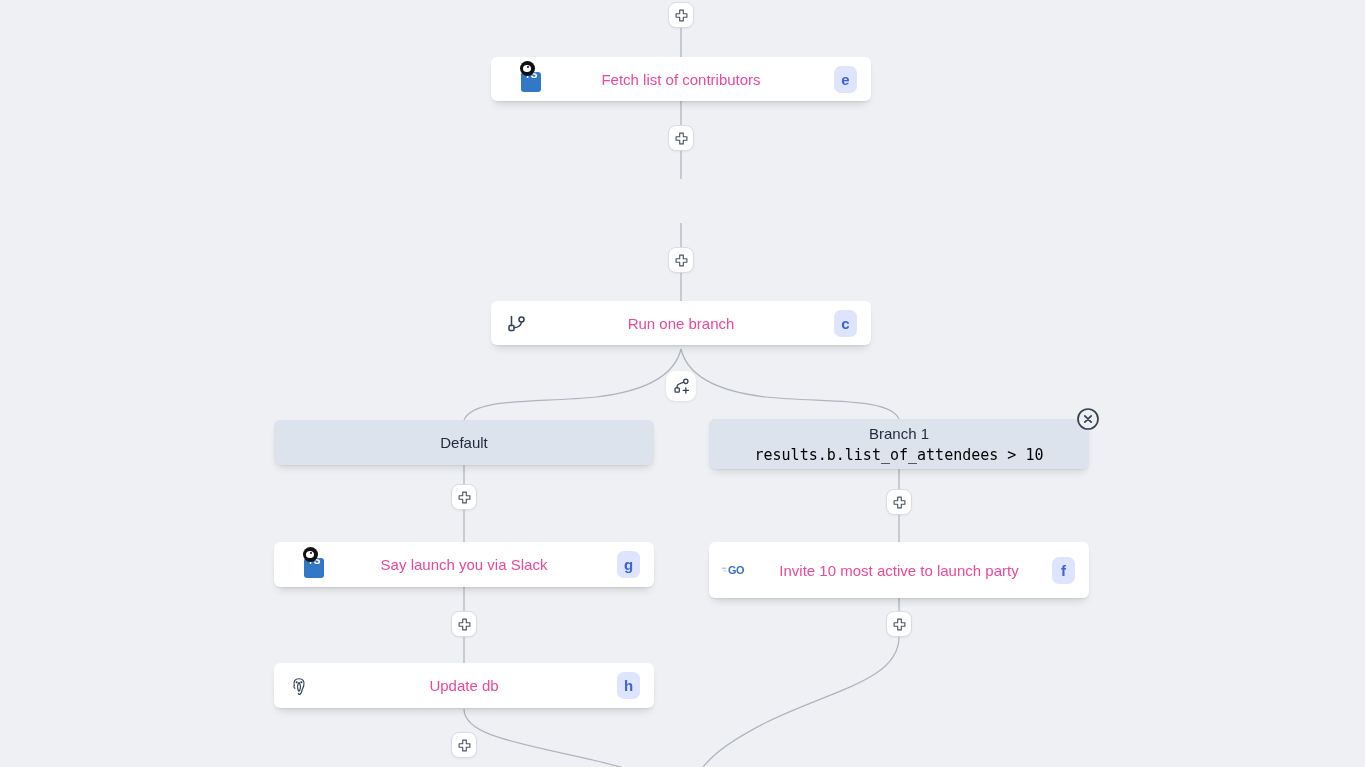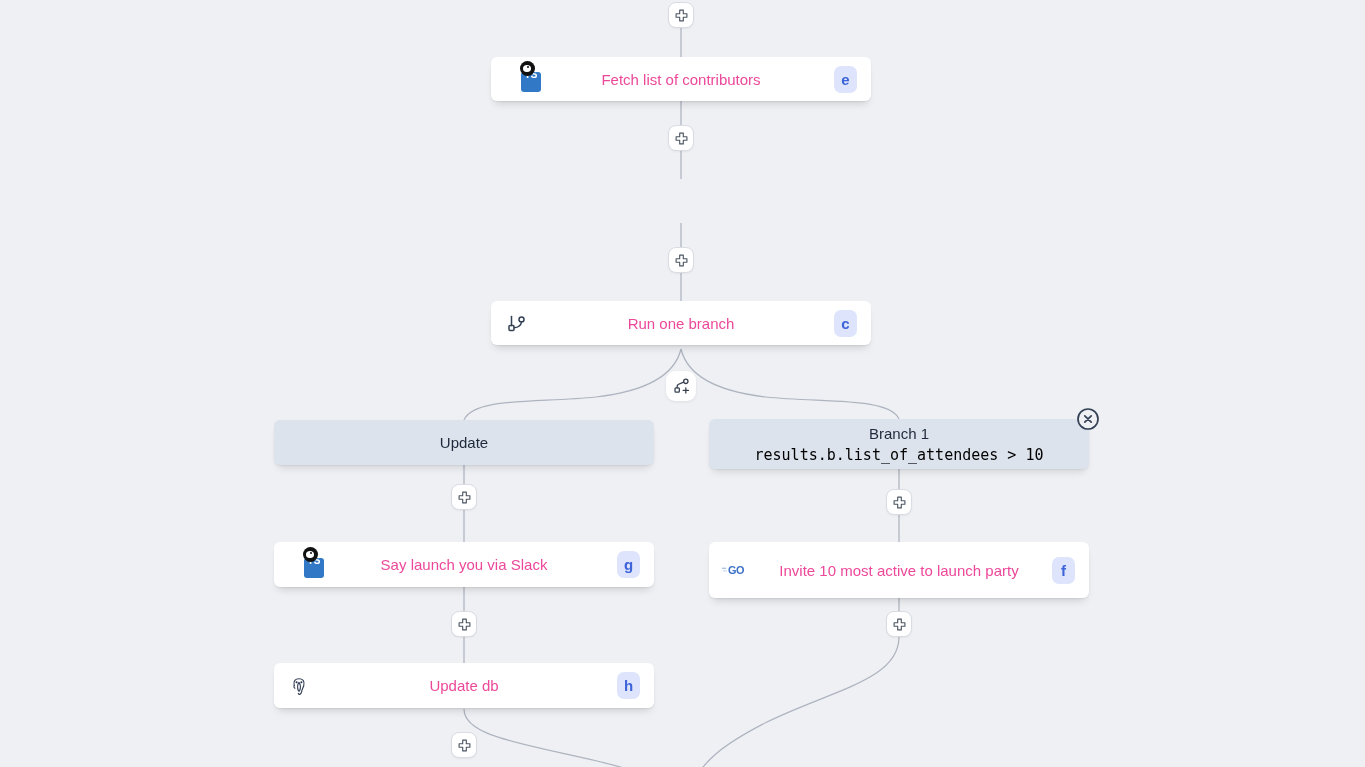--- a/index.html
+++ b/index.html
@@ -176,21 +176,21 @@
         <rect x="4" y="12.5" width="5" height="5" rx="1"></rect>
         <circle cx="16.5" cy="6.5" r="2.5"></circle>
         <path d="M16.5 9 C16 12.5 12.5 14.5 9 14.8"></path>
       </svg>
     </span>
     <span class="node-label">Run one branch</span>
     <span class="node-badge">c</span>
   </div>
 
   <div class="branch-header" style="left:274px;top:420px;height:45px">
-    <span class="branch-title">Update</span>
+    <span class="branch-title">Default</span>
   </div>
 
   <div class="branch-header" style="left:709px;top:419px;height:50px">
     <span class="branch-title">Branch 1</span>
     <span class="branch-cond">results.b.list_of_attendees &gt; 10</span>
   </div>
 
   <button class="close-btn" style="left:1076px;top:407px">
     <svg width="24" height="24" viewBox="0 0 24 24" fill="none" stroke="#334155" stroke-width="1.7" stroke-linecap="round">
       <circle cx="12" cy="12" r="10" fill="#eef0f4"></circle>

